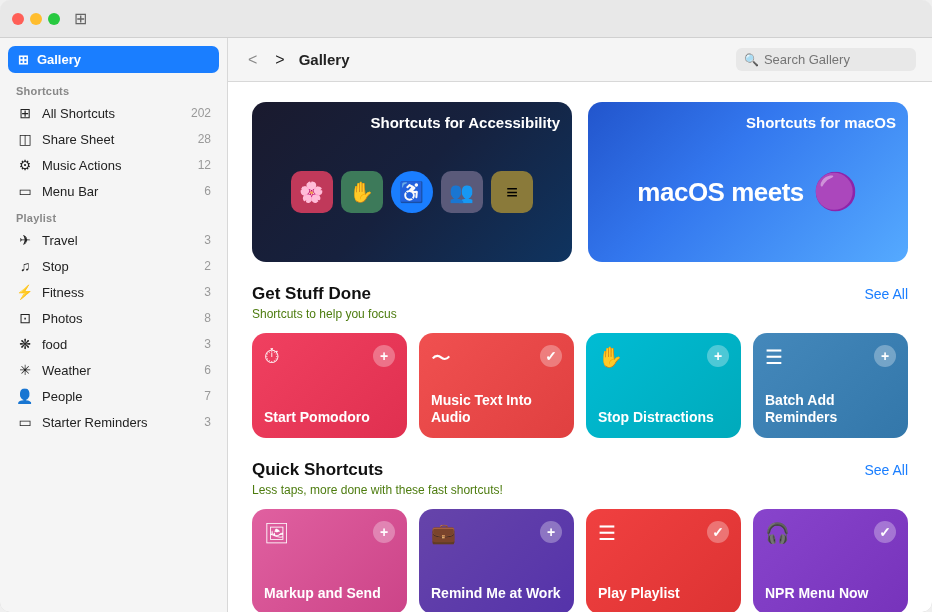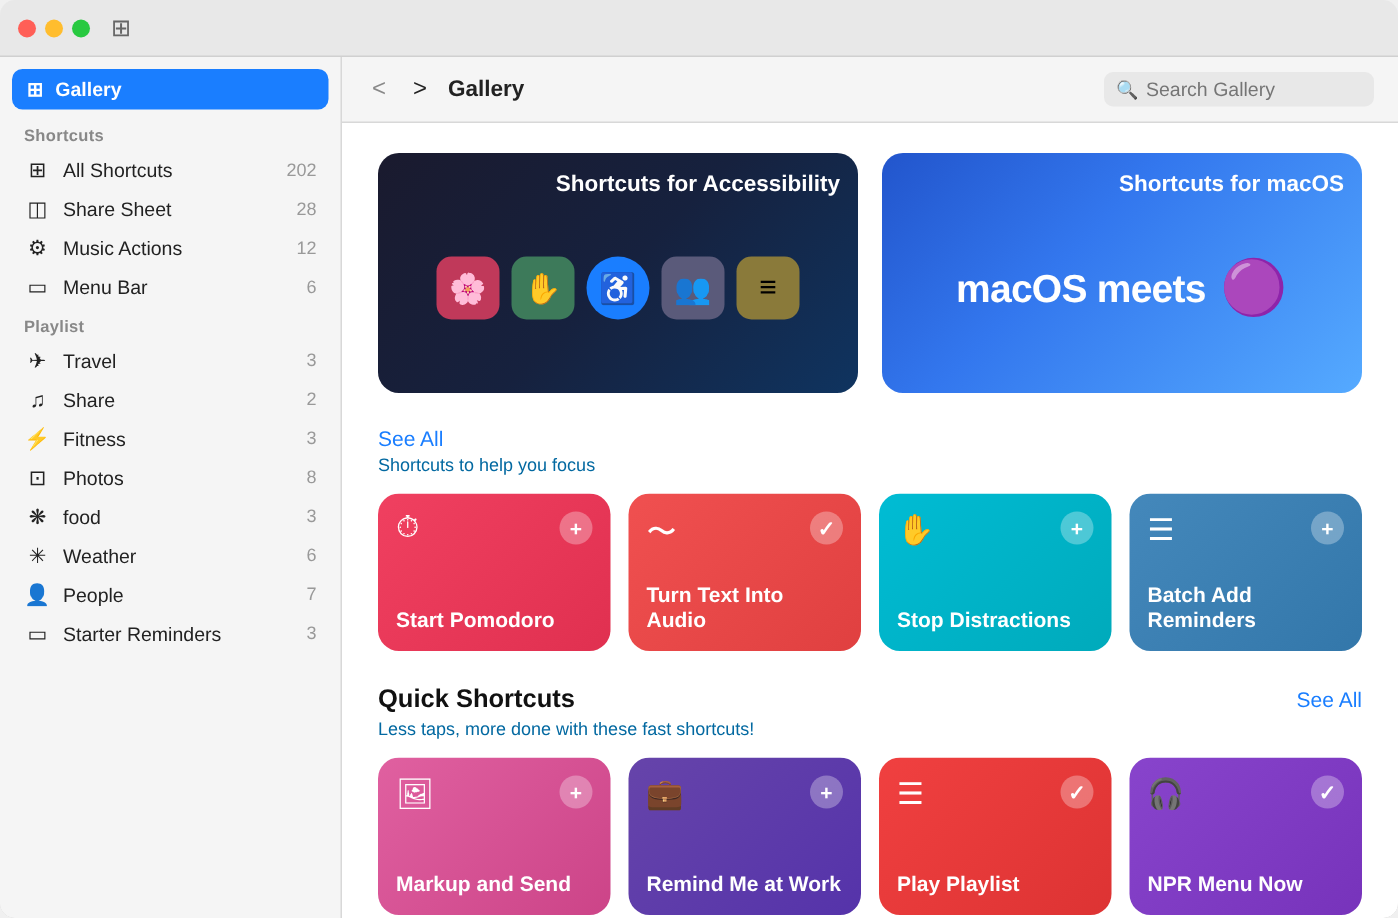--- a/index.html
+++ b/index.html
@@ -200,21 +200,21 @@
     .see-all-btn {
       font-size: 14px;
       color: #1a7eff;
       cursor: pointer;
       background: none;
       border: none;
     }
 
     .section-subtitle {
       font-size: 12px;
-      color: #0369a1;
+      color: #4d7c0f;
       margin-bottom: 12px;
     }
 
     
     .banner-row {
       display: flex;
       gap: 16px;
       margin-bottom: 22px;
     }
 
@@ -375,21 +375,21 @@
 
       <div class="sidebar-section-label">Playlist</div>
 
       <div class="sidebar-item">
         <span class="item-icon">✈</span>
         <span>Travel</span>
         <span class="item-count">3</span>
       </div>
       <div class="sidebar-item">
         <span class="item-icon">♫</span>
-        <span>Share</span>
+        <span>Stop</span>
         <span class="item-count">2</span>
       </div>
       <div class="sidebar-item">
         <span class="item-icon">⚡</span>
         <span>Fitness</span>
         <span class="item-count">3</span>
       </div>
       <div class="sidebar-item">
         <span class="item-icon">⊡</span>
         <span>Photos</span>
@@ -451,39 +451,40 @@
               <span class="macos-text">macOS meets</span>
               <span style="font-size:36px;">🟣</span>
             </div>
             <div style="position:absolute;top:12px;left:12px;right:12px;">
               <div style="color:white;font-size:15px;font-weight:700;">Shortcuts for macOS</div>
             </div>
           </div>
         </div>
 
         <div class="section-header">
+          <span class="section-title">Get Stuff Done</span>
           <button class="see-all-btn">See All</button>
         </div>
         <div class="section-subtitle">Shortcuts to help you focus</div>
 
         <div class="cards-row">
           <div class="shortcut-card card-red">
             <div class="card-top">
               <span class="card-icon">⏱</span>
               <div class="card-action-btn">+</div>
             </div>
             <div class="card-label">Start Pomodoro</div>
           </div>
 
           <div class="shortcut-card card-salmon">
             <div class="card-top">
               <span class="card-icon">〜</span>
               <div class="card-action-btn">✓</div>
             </div>
-            <div class="card-label">Turn Text Into Audio</div>
+            <div class="card-label">Music Text Into Audio</div>
           </div>
 
           <div class="shortcut-card card-cyan">
             <div class="card-top">
               <span class="card-icon">✋</span>
               <div class="card-action-btn">+</div>
             </div>
             <div class="card-label">Stop Distractions</div>
           </div>
 

